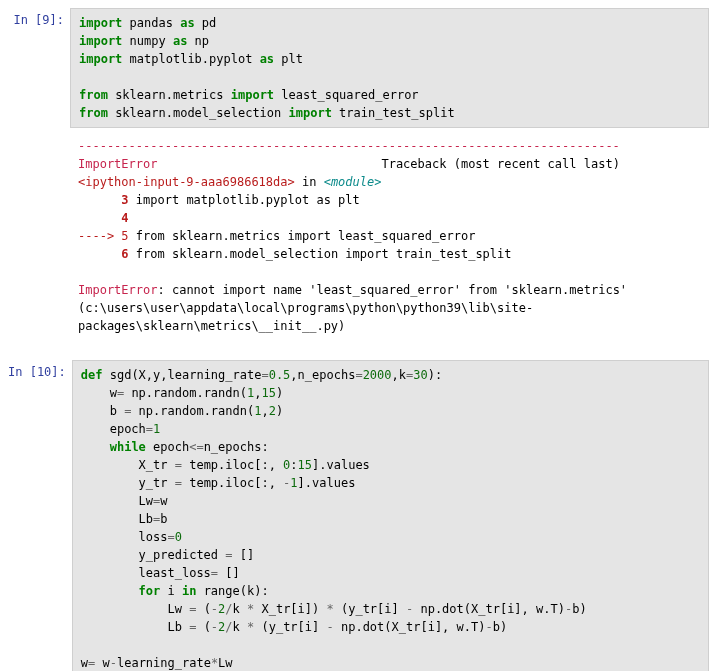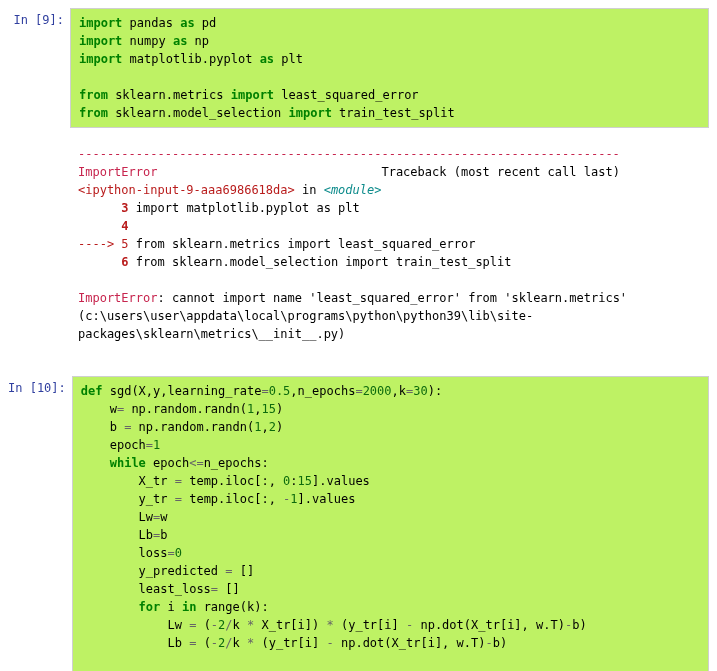--- a/index.html
+++ b/index.html
@@ -9,38 +9,38 @@
     }
     body {
       font-family: "Helvetica Neue", Helvetica, Arial, sans-serif;
       font-size: 13px;
       background: #fff;
       padding: 8px;
       color: #000;
     }
     .cell {
       display: flex;
-      margin-bottom: 12px;
+      margin-bottom: 4px;
     }
     .prompt {
       min-width: 62px;
       font-family: "DejaVu Sans Mono", Menlo, Consolas, monospace;
       font-size: 12px;
       text-align: right;
       padding: 5px 6px 5px 0;
       color: #303F9F;
       flex-shrink: 0;
     }
     .prompt.empty {
       color: transparent;
     }
     .input-area {
       flex: 1;
       border: 1px solid #cfcfcf;
-      background: #bef264;
+      background: #e5e5e5;
       padding: 5px 8px;
       font-family: "DejaVu Sans Mono", Menlo, Consolas, monospace;
       font-size: 12px;
       line-height: 1.5;
       white-space: pre;
       overflow-x: auto;
     }
     .output-area {
       flex: 1;
       padding: 5px 8px;

